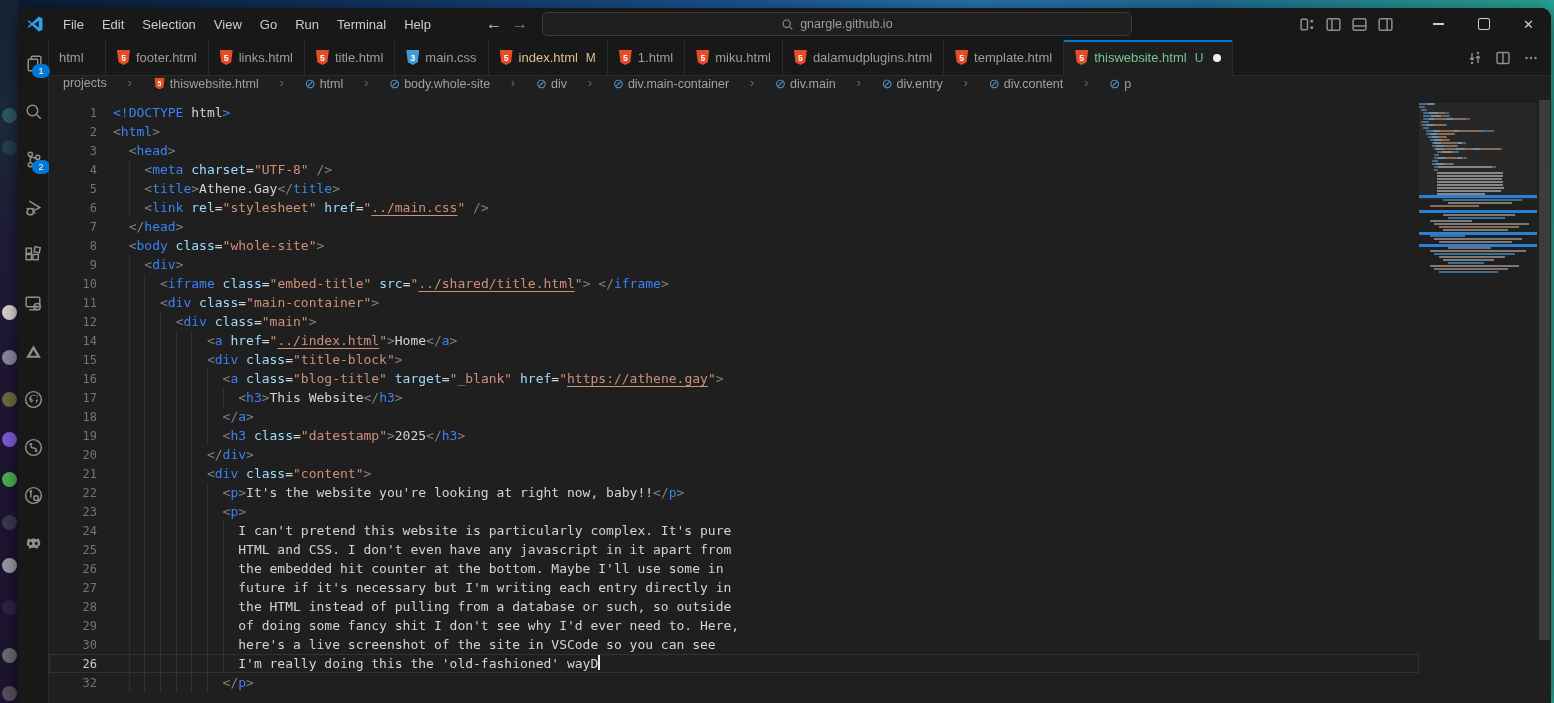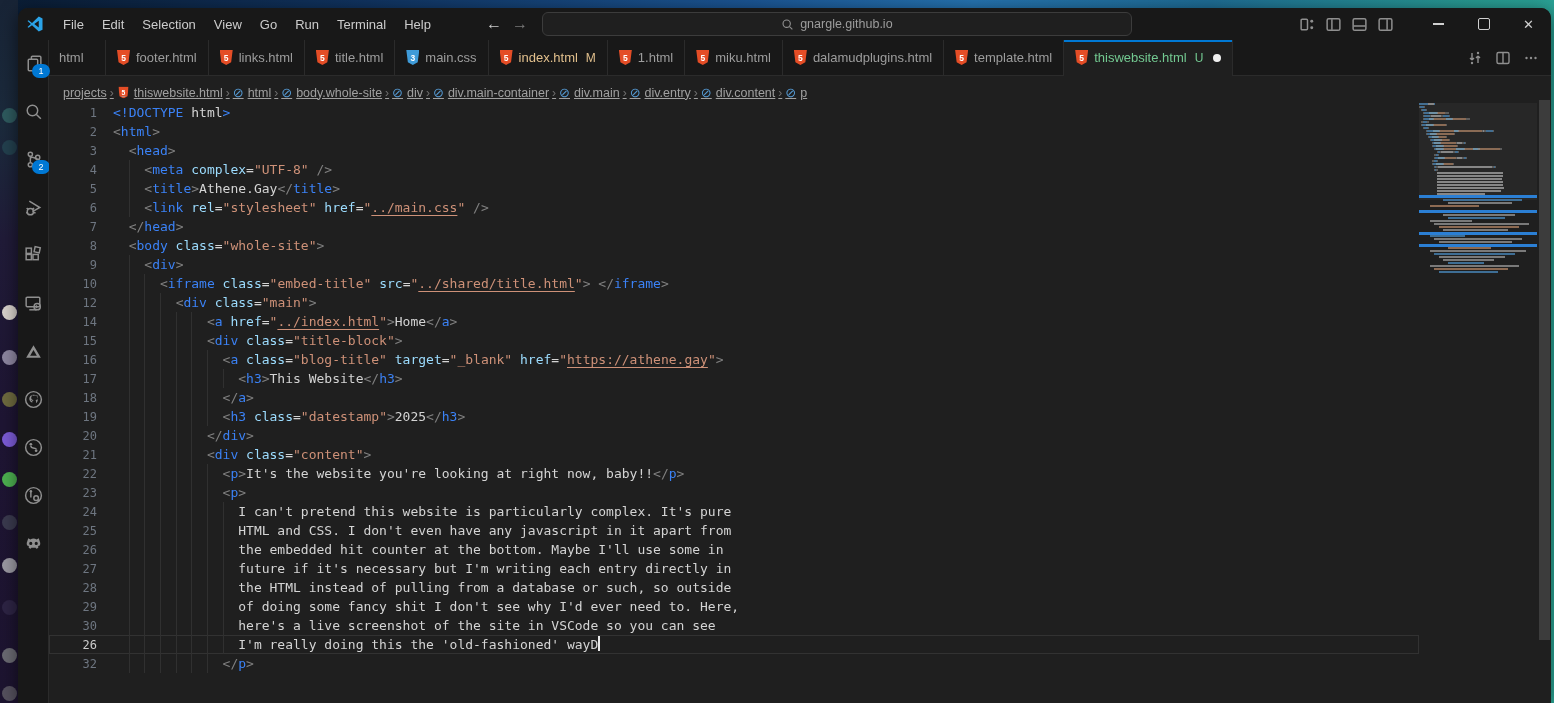--- a/index.html
+++ b/index.html
@@ -55,21 +55,21 @@
   .tab.active::before{content:"";position:absolute;left:0;right:0;top:0;height:2px;background:#0078d4;}
   .tab.active::after{content:"";position:absolute;left:0;right:0;bottom:-1px;height:1px;background:#1f1f1f;}
   .dirty-dot{width:8px;height:8px;border-radius:50%;background:#f0f0f0;margin-left:4px;}
   .tab-actions{margin-left:auto;display:flex;align-items:center;gap:12px;padding:0 12px;color:#cfcfcf;}
   .tab-actions svg{width:16px;height:16px;}
   .fico{width:13px;height:15px;display:inline-flex;align-items:center;justify-content:center;
     clip-path:polygon(0 0,100% 0,88% 82%,50% 100%,12% 82%);font-size:8.5px;font-weight:bold;color:#fff;flex:none;}
   .fico.html{background:#e44d26;}
   .fico.css{background:#3f9bd8;}
   
-  .crumbs{height:24px;flex:none;background:#1f1f1f;display:flex;align-items:flex-end;font-size:12.5px;color:#a0a0a0;padding-left:14px;gap:1px;white-space:nowrap;overflow:hidden;text-decoration:underline;}
+  .crumbs{height:24px;flex:none;background:#1f1f1f;display:flex;align-items:flex-start;font-size:12.5px;color:#a0a0a0;padding-left:14px;gap:19px;white-space:nowrap;overflow:hidden;}
   .crumb{display:flex;align-items:center;gap:4px;}
   .crumb .sym{color:#569cd6;font-size:13px;}
   .crumb-sep{color:#6e6e6e;margin:0 2px;font-size:12px;}
   .crumbs .fico{transform:scale(.8);}
   
   .editor{flex:1;position:relative;background:#1f1f1f;min-height:0;overflow:hidden;}
   .codearea{position:absolute;left:0;top:0;right:132px;bottom:0;padding-top:3px;}
   .line{display:flex;height:19px;line-height:19px;font-family:"DejaVu Sans Mono",monospace;font-size:13px;}
   .line .ln{width:48px;flex:none;text-align:right;color:#6e7681;font-size:12px;padding-top:1px;}
   .line .lc{margin-left:16px;white-space:pre;position:relative;color:#d4d4d4;}
@@ -381,21 +381,21 @@
             <div class="line">
               <span class="ln">2</span>
               <span class="lc"><span class="tk-pu">&lt;</span><span class="tk-tag">html</span><span class="tk-pu">&gt;</span></span>
             </div>
             <div class="line">
               <span class="ln">3</span>
               <span class="lc">  <span class="tk-pu">&lt;</span><span class="tk-tag">head</span><span class="tk-pu">&gt;</span></span>
             </div>
             <div class="line">
               <span class="ln">4</span>
-              <span class="lc"><i class="g" style="left: 2ch;"></i>    <span class="tk-pu">&lt;</span><span class="tk-tag">meta</span><span class="tk-attr"> complex</span><span class="tk-op">=</span><span class="tk-str">"UTF-8"</span><span class="tk-pu"> /&gt;</span></span>
+              <span class="lc"><i class="g" style="left: 2ch;"></i>    <span class="tk-pu">&lt;</span><span class="tk-tag">meta</span><span class="tk-attr"> charset</span><span class="tk-op">=</span><span class="tk-str">"UTF-8"</span><span class="tk-pu"> /&gt;</span></span>
             </div>
             <div class="line">
               <span class="ln">5</span>
               <span class="lc"><i class="g" style="left: 2ch;"></i>    <span class="tk-pu">&lt;</span><span class="tk-tag">title</span><span class="tk-pu">&gt;</span><span class="tk-txt">Athene.Gay</span><span class="tk-pu">&lt;/</span><span class="tk-tag">title</span><span class="tk-pu">&gt;</span></span>
             </div>
             <div class="line">
               <span class="ln">6</span>
               <span class="lc"><i class="g" style="left: 2ch;"></i>    <span class="tk-pu">&lt;</span><span class="tk-tag">link</span><span class="tk-attr"> rel</span><span class="tk-op">=</span><span class="tk-str">"stylesheet"</span><span class="tk-attr"> href</span><span class="tk-op">=</span><span class="tk-str">"</span><span class="tk-lnk">../main.css</span><span class="tk-str">"</span><span class="tk-pu"> /&gt;</span></span>
             </div>
             <div class="line">
@@ -406,20 +406,24 @@
               <span class="ln">8</span>
               <span class="lc">  <span class="tk-pu">&lt;</span><span class="tk-tag">body</span><span class="tk-attr"> class</span><span class="tk-op">=</span><span class="tk-str">"whole-site"</span><span class="tk-pu">&gt;</span></span>
             </div>
             <div class="line">
               <span class="ln">9</span>
               <span class="lc"><i class="g" style="left: 2ch;"></i>    <span class="tk-pu">&lt;</span><span class="tk-tag">div</span><span class="tk-pu">&gt;</span></span>
             </div>
             <div class="line">
               <span class="ln">10</span>
               <span class="lc"><i class="g" style="left: 2ch;"></i><i class="g" style="left: 4ch;"></i>      <span class="tk-pu">&lt;</span><span class="tk-tag">iframe</span><span class="tk-attr"> class</span><span class="tk-op">=</span><span class="tk-str">"embed-title"</span><span class="tk-attr"> src</span><span class="tk-op">=</span><span class="tk-str">"</span><span class="tk-lnk">../shared/title.html</span><span class="tk-str">"</span><span class="tk-pu">&gt;</span><span class="tk-txt"> </span><span class="tk-pu">&lt;/</span><span class="tk-tag">iframe</span><span class="tk-pu">&gt;</span></span>
+            </div>
+            <div class="line">
+              <span class="ln">11</span>
+              <span class="lc"><i class="g" style="left: 2ch;"></i><i class="g" style="left: 4ch;"></i>      <span class="tk-pu">&lt;</span><span class="tk-tag">div</span><span class="tk-attr"> class</span><span class="tk-op">=</span><span class="tk-str">"main-container"</span><span class="tk-pu">&gt;</span></span>
             </div>
             <div class="line">
               <span class="ln">12</span>
               <span class="lc"><i class="g" style="left: 2ch;"></i><i class="g" style="left: 4ch;"></i><i class="g" style="left: 6ch;"></i>        <span class="tk-pu">&lt;</span><span class="tk-tag">div</span><span class="tk-attr"> class</span><span class="tk-op">=</span><span class="tk-str">"main"</span><span class="tk-pu">&gt;</span></span>
             </div>
             <div class="line">
               <span class="ln">14</span>
               <span class="lc"><i class="g" style="left: 2ch;"></i><i class="g" style="left: 4ch;"></i><i class="g" style="left: 6ch;"></i><i class="g" style="left: 8ch;"></i><i class="g" style="left: 10ch;"></i>            <span class="tk-pu">&lt;</span><span class="tk-tag">a</span><span class="tk-attr"> href</span><span class="tk-op">=</span><span class="tk-str">"</span><span class="tk-lnk">../index.html</span><span class="tk-str">"</span><span class="tk-pu">&gt;</span><span class="tk-txt">Home</span><span class="tk-pu">&lt;/</span><span class="tk-tag">a</span><span class="tk-pu">&gt;</span></span>
             </div>
             <div class="line">

